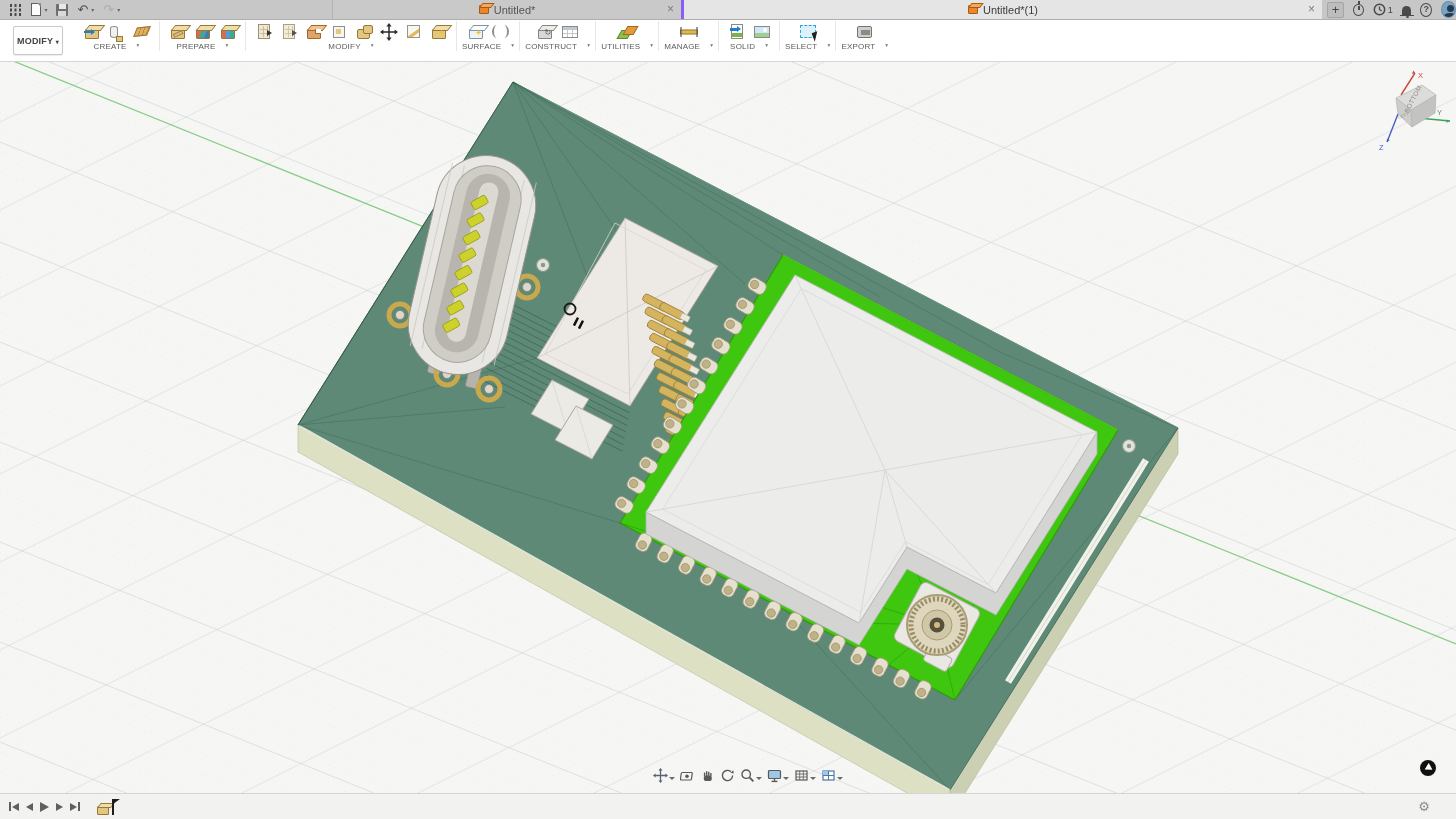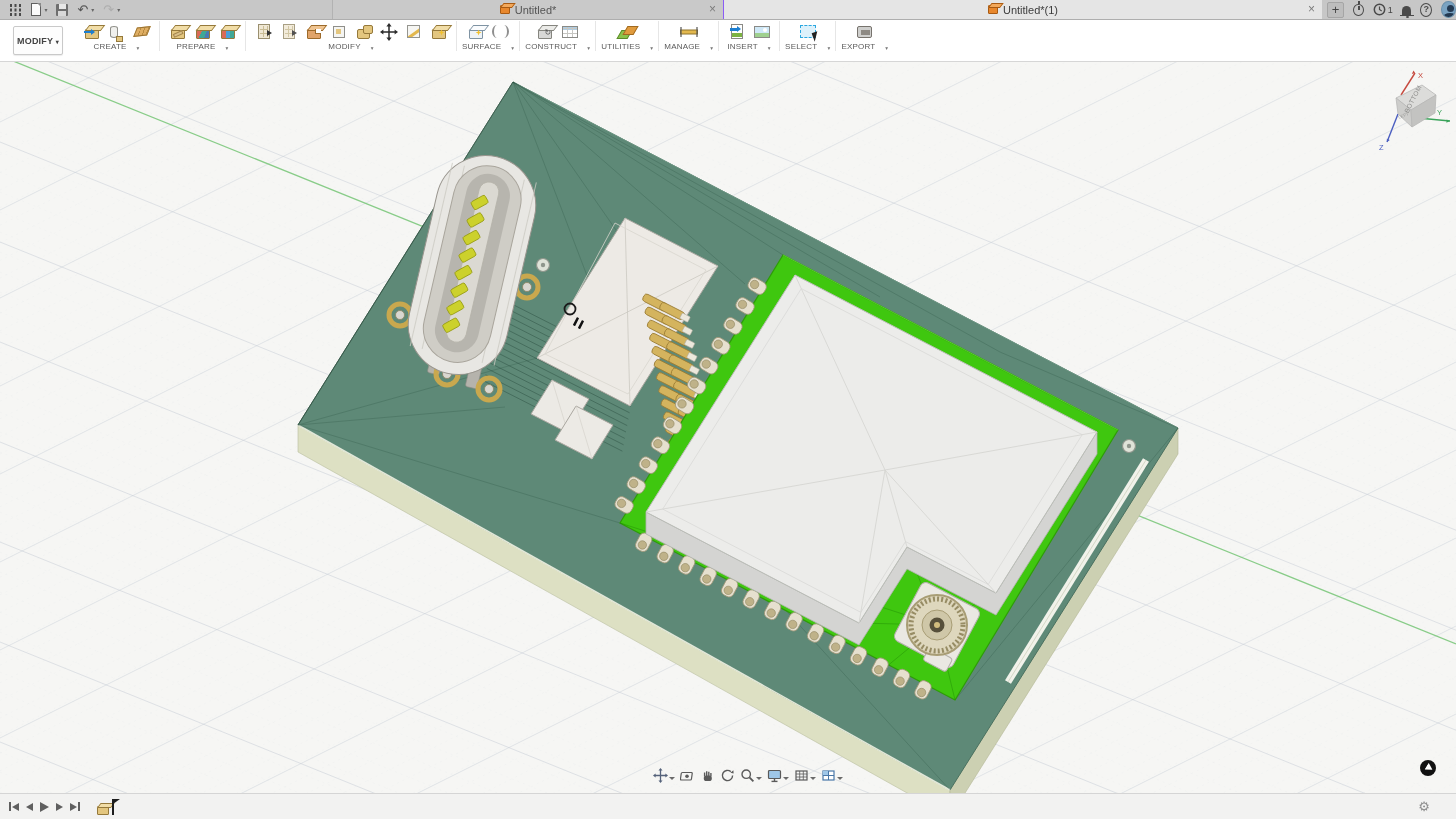--- a/index.html
+++ b/index.html
@@ -15,21 +15,21 @@
   .fileic::before{content:"";position:absolute;right:-1px;top:-1px;border-left:4px solid transparent;border-top:4px solid #8b8b8b}
   .saveic{width:12px;height:12px;background:#6f6f6f;border-radius:1px;position:relative}
   .saveic::before{content:"";position:absolute;left:2.5px;top:0;width:7px;height:5px;background:#e8e8e8}
   .saveic::after{content:"";position:absolute;left:2px;bottom:0;width:8px;height:4.5px;background:#d9d9d9}
   .undo,.redo{font-size:13px;line-height:13px;color:#555}
   .redo{color:#aeaeae}
   .doc-tab{display:flex;align-items:center;justify-content:center;position:relative;gap:5px}
   .doc-tab .cube-file{width:10px;height:9px;background:#e8872c;border:1px solid #a85a12;border-radius:1px;position:relative}
   .doc-tab .cube-file::before{content:"";position:absolute;left:-1px;top:-3.5px;width:10px;height:2.8px;background:#f3a85a;border:1px solid #a85a12;transform:skewX(-38deg);transform-origin:0 100%}
   .doc-tab .close{position:absolute;right:7px;top:2px;font-size:12px;color:#7c7c7c;line-height:14px}
-  .tab-inactive{width:392px;background:#c9c9c9;border-left:1px solid #b2b2b2;border-right:1px solid #8b5cf6;color:#555}
+  .tab-inactive{width:352px;background:#c9c9c9;border-left:1px solid #b2b2b2;border-right:3px solid #8b5cf6;color:#555}
   .tab-active{flex:1;background:#e5e5e5;color:#3c3c3c}
   .tb-controls{width:134px;display:flex;align-items:center;gap:9px;padding-left:5px}
   .plusbtn{width:20px;height:16px;background:#bdbdbd;border:1px solid #a5a5a5;border-radius:2px;text-align:center;line-height:13px;font-size:13px;color:#444}
   .extic{width:12px;height:12px;border:1.5px solid #4a4a4a;border-radius:50%;position:relative}
   .extic::before{content:"";position:absolute;left:3.5px;top:-3.5px;width:2.5px;height:2.5px;background:#4a4a4a}
   .extic::after{content:"";position:absolute;left:4px;top:1.5px;width:1.5px;height:3.5px;background:#4a4a4a}
   .jobs{display:flex;align-items:center;gap:2px;font-size:9px;color:#444}
   .bellic{width:11px;height:9px;background:#4a4a4a;border-radius:6px 6px 0 0;position:relative;margin-top:1px}
   .bellic::before{content:"";position:absolute;left:-1.5px;bottom:-1.5px;width:14px;height:1.5px;background:#4a4a4a}
   .bellic::after{content:"";position:absolute;left:4px;bottom:-3.5px;width:3px;height:2px;background:#4a4a4a;border-radius:50%}
@@ -42,21 +42,21 @@
   .ribbon{height:42px;background:#fff;border-bottom:1px solid #d6d6d6;position:relative;flex:0 0 42px}
   .design-btn{position:absolute;left:13px;top:6px;width:50px;height:29px;background:#fdfdfd;border:1px solid #c9c9c9;border-radius:2px;font-family:"Liberation Sans",sans-serif;font-size:9px;font-weight:bold;color:#444;letter-spacing:.2px;box-shadow:0 1px 1px rgba(0,0,0,.08)}
   .ribbon-rows{margin-left:74px;display:flex;flex-direction:column;height:100%}
   .ribbon-tabs{display:flex;height:12px;align-items:flex-end;gap:0}
   .rtab{font-size:9px;color:#5c5c5c;letter-spacing:.3px;padding:0 11px;height:11px;line-height:10px;cursor:pointer}
   .rtab.active{color:#0a96d8;font-weight:bold;border-bottom:2px solid #0a96d8}
   .ribbon-groups{display:flex;height:30px;margin-top:1px}
   .rgroup{display:flex;flex-direction:column;align-items:center;padding:0 5px;border-right:1px solid #e6e6e6}
   .rgroup:last-child{border-right:none}
   .gicons{display:flex;align-items:center;height:21px}
-  .glabel{font-size:8px;color:#5a5a5a;letter-spacing:.2px;display:flex;align-items:flex-end;gap:10px;cursor:pointer;height:9px}
+  .glabel{font-size:8px;color:#5a5a5a;letter-spacing:.2px;display:flex;align-items:flex-start;gap:10px;cursor:pointer;height:9px}
   .glabel .caret{font-size:5.5px;color:#777}
   .ricon{width:25px;height:21px;display:flex;align-items:center;justify-content:center;position:relative;cursor:pointer}
   .cube{width:14px;height:10px;background:#e3c67f;border:1px solid #95793b;border-radius:1px;position:relative;margin-top:4px}
   .cube::before{content:"";position:absolute;left:-1px;top:-4.5px;width:14px;height:3.5px;background:#f1dda7;border:1px solid #95793b;transform:skewX(-38deg);transform-origin:0 100%}
   .c-white{background:#eef3f7;border-color:#7f93a3}.c-white::before{background:#fafcfe;border-color:#7f93a3}
   .c-gray{background:#d8d8d6;border-color:#85857f}.c-gray::before{background:#ebebe8;border-color:#85857f}
   .c-colored{background:linear-gradient(115deg,#d96a57 34%,#3fa796 34% 67%,#4a7ab5 67%)}
   .c-colored2{background:linear-gradient(90deg,#d96a57 33%,#4aa0d8 33% 66%,#3fa796 66%)}
   .barrow{position:absolute;left:-2px;top:1px;width:7px;height:2.5px;background:#1d7fd1}
   .barrow::after{content:"";position:absolute;right:-4px;top:-2px;border-left:4.5px solid #1d7fd1;border-top:3.2px solid transparent;border-bottom:3.2px solid transparent}
@@ -321,21 +321,21 @@
             <div class="ricon">
                 <div class="docic">
                   <span class="barrow" style="top:3px"></span>
                 </div>
               </div>
             <div class="ricon">
                 <div class="imgic"></div>
               </div>
           </div>
           <div class="glabel">
-              <span>INSERT</span>
+              <span>SOLID</span>
               <span class="caret">▾</span>
             </div>
         </div>
 
         <div class="rgroup">
           <div class="gicons">
             <div class="ricon">
                 <div class="selbox"></div>
               </div>
           </div>

